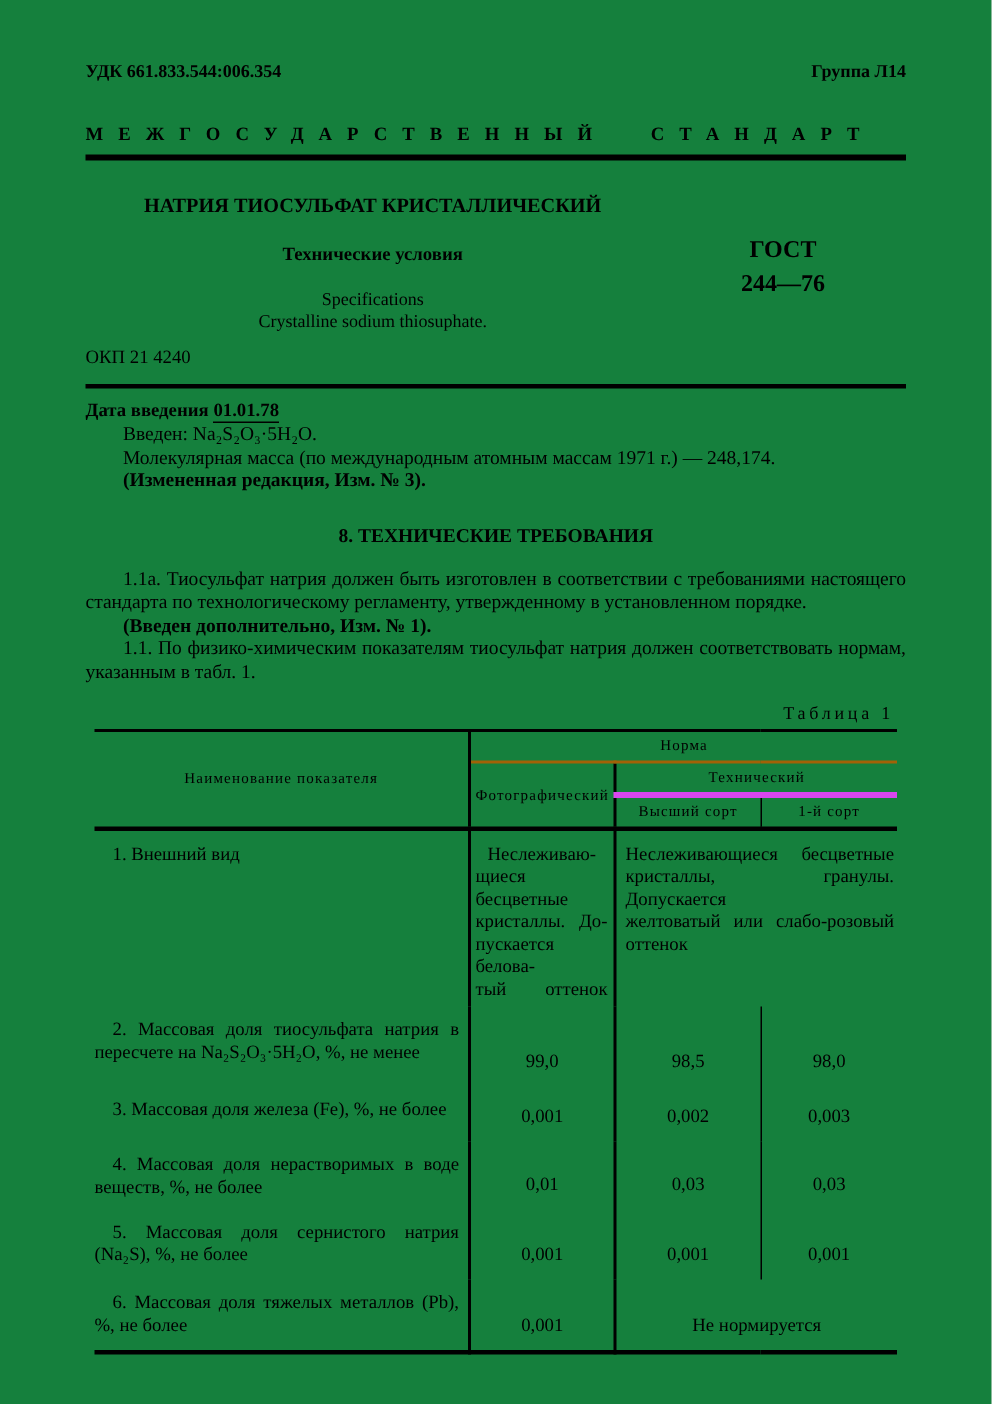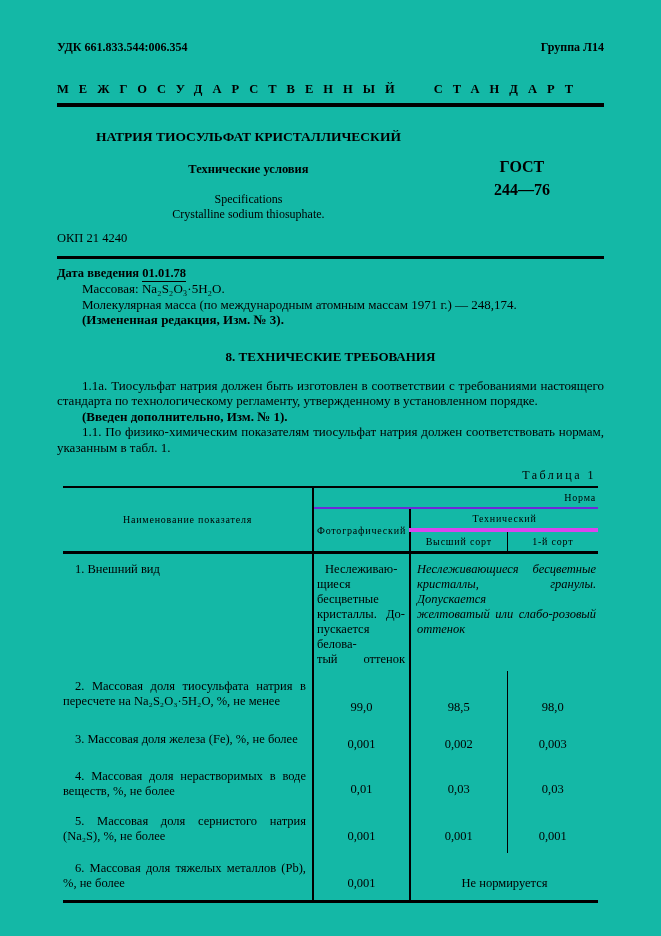--- a/index.html
+++ b/index.html
@@ -1,17 +1,17 @@
 <!DOCTYPE html>
 <html><head>
 <meta charset="utf-8">
 <style>
   html,body{margin:0;padding:0;background:#e8e8e8;}
   .page{
-    width:661px;height:936px;background:#14b8a6;color:#000;
+    width:661px;height:936px;background:#15803d;color:#000;
     font-family:"Liberation Serif","DejaVu Serif",serif;
     box-sizing:border-box;padding:40px 57px 0 57px;position:relative;
     margin:0 auto;overflow:hidden;
   }
   .topline{display:flex;justify-content:space-between;font-weight:bold;font-size:12px;}
   .banner{
     margin-top:27px;font-weight:bold;font-size:12.5px;
     letter-spacing:10px;word-spacing:16px;white-space:nowrap;
     border-bottom:4px solid #000;padding-bottom:6px;overflow:hidden;
   }
@@ -30,29 +30,29 @@
   .line{font-size:13px;line-height:15.5px;margin:0;text-indent:25px;}
   .bold{font-weight:bold;}
   .section-heading{text-align:center;font-weight:bold;font-size:13px;margin-top:21px;margin-bottom:13px;}
   .table-caption{text-align:right;font-size:12px;letter-spacing:2.5px;margin:13px 8px 3px 0;}
   table.req{border-collapse:collapse;width:535px;margin-left:6px;table-layout:fixed;
     border-top:2px solid #000;border-bottom:3px solid #000;}
   thead{border-bottom:3px solid #000;}
   thead th{font-weight:normal;font-size:10px;letter-spacing:0.8px;text-align:center;
     vertical-align:middle;padding:4px 2px;}
   th.h-name{border-right:2px solid #000;}
-  th.h-norm{border-bottom:2px solid #6d28d9;text-align:right;}
+  th.h-norm{border-bottom:2px solid #a16207;}
   th.h-photo{border-right:2px solid #000;}
   th.h-tech{border-bottom:4px solid #d946ef;}
   th.h-premium{border-right:1px solid #000;}
   tbody td{font-size:12.5px;line-height:15px;vertical-align:top;}
   td.c-label{border-right:2px solid #000;text-align:justify;padding:8px 6px 4px 0;text-indent:12px;}
   td.c-phototext{border-right:2px solid #000;white-space:pre-line;text-align:justify;
     text-align-last:justify;padding:8px 4px 4px 3px;text-indent:8px;}
-  td.c-mergedtext{white-space:pre-line;text-align:justify;text-align-last:justify;padding:8px 2px 4px 6px;font-style:italic;}
+  td.c-mergedtext{white-space:pre-line;text-align:justify;text-align-last:justify;padding:8px 2px 4px 6px;}
   td.v{text-align:center;vertical-align:bottom;padding:4px 2px 9px 2px;}
   td.b2{border-right:2px solid #000;}
   td.b1{border-right:1px solid #000;}
   td.c-mergedcenter{text-align:center;vertical-align:bottom;padding:4px 2px 9px 2px;}
   tr.r1 td{height:66px;}
   tr.r2 td{height:40px;}
   tr.r3 td{height:24px;}
   tr.r4 td{height:32px;}
   tr.r5 td{height:34px;}
   tr.r6 td{height:34px;}
@@ -86,21 +86,21 @@
 
   <div class="okp">ОКП 21 4240</div>
 
   <hr class="rule-thick">
 
   <div class="date-line">
     <span>Дата введения</span>
     <span class="date-value">01.01.78</span>
   </div>
 
-  <p class="line">Массовая: Na₂S₂O₃·5H₂O.</p>
+  <p class="line">Введен: Na₂S₂O₃·5H₂O.</p>
   <p class="line">Молекулярная масса (по международным атомным массам 1971 г.) — 248,174.</p>
   <p class="line bold">(Измененная редакция, Изм. № 3).</p>
 
   <div class="section-heading">8. ТЕХНИЧЕСКИЕ ТРЕБОВАНИЯ</div>
 
   <p class="para">1.1а. Тиосульфат натрия должен быть изготовлен в соответствии с требованиями настоящего стандарта по технологическому регламенту, утвержденному в установленном порядке.</p>
   <p class="line bold">(Введен дополнительно, Изм. № 1).</p>
   <p class="para">1.1. По физико-химическим показателям тиосульфат натрия должен соответствовать нормам, указанным в табл. 1.</p>
 
   <div class="table-caption">Таблица 1</div>

